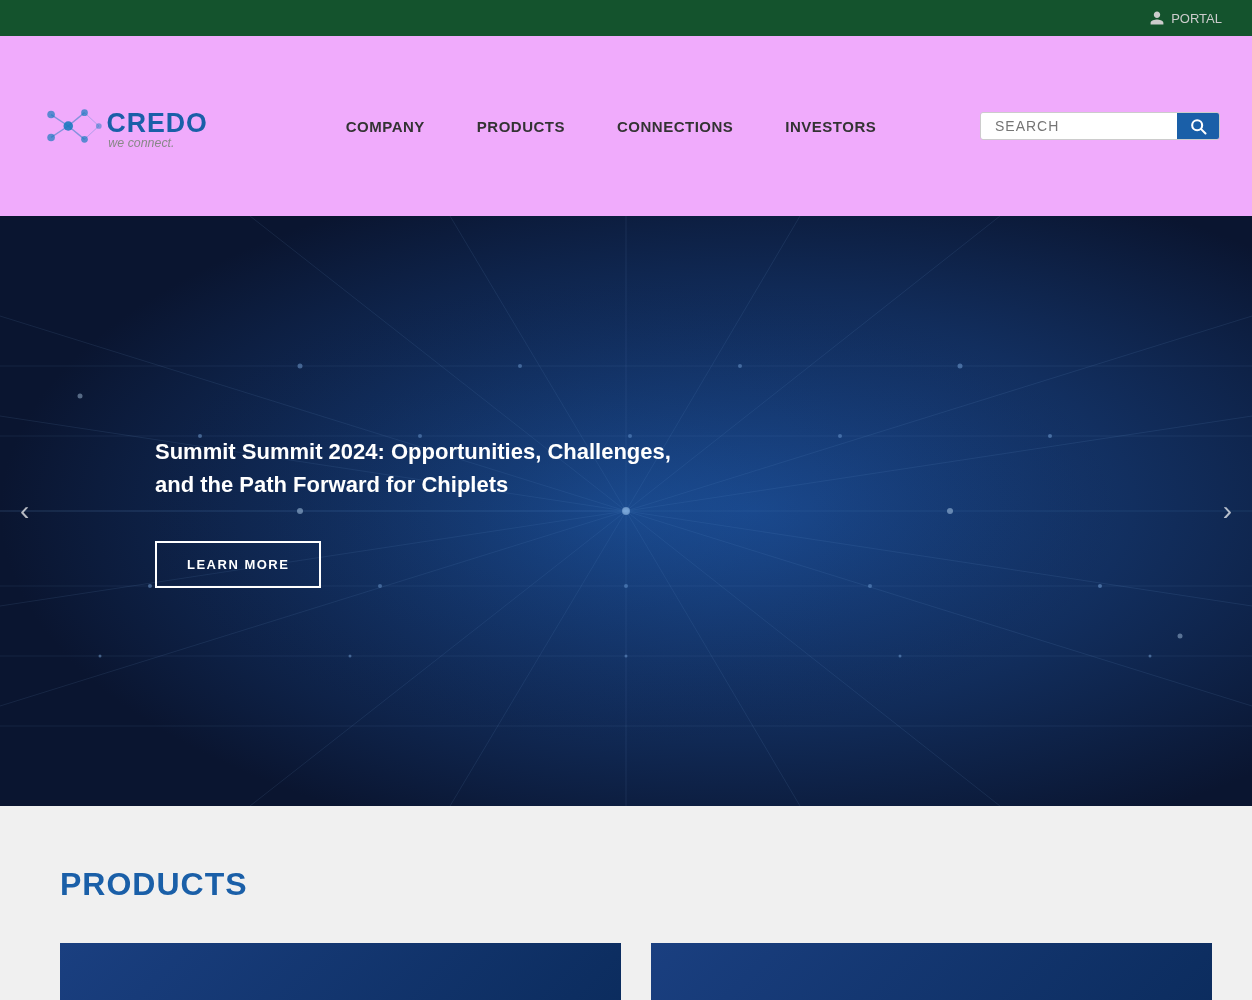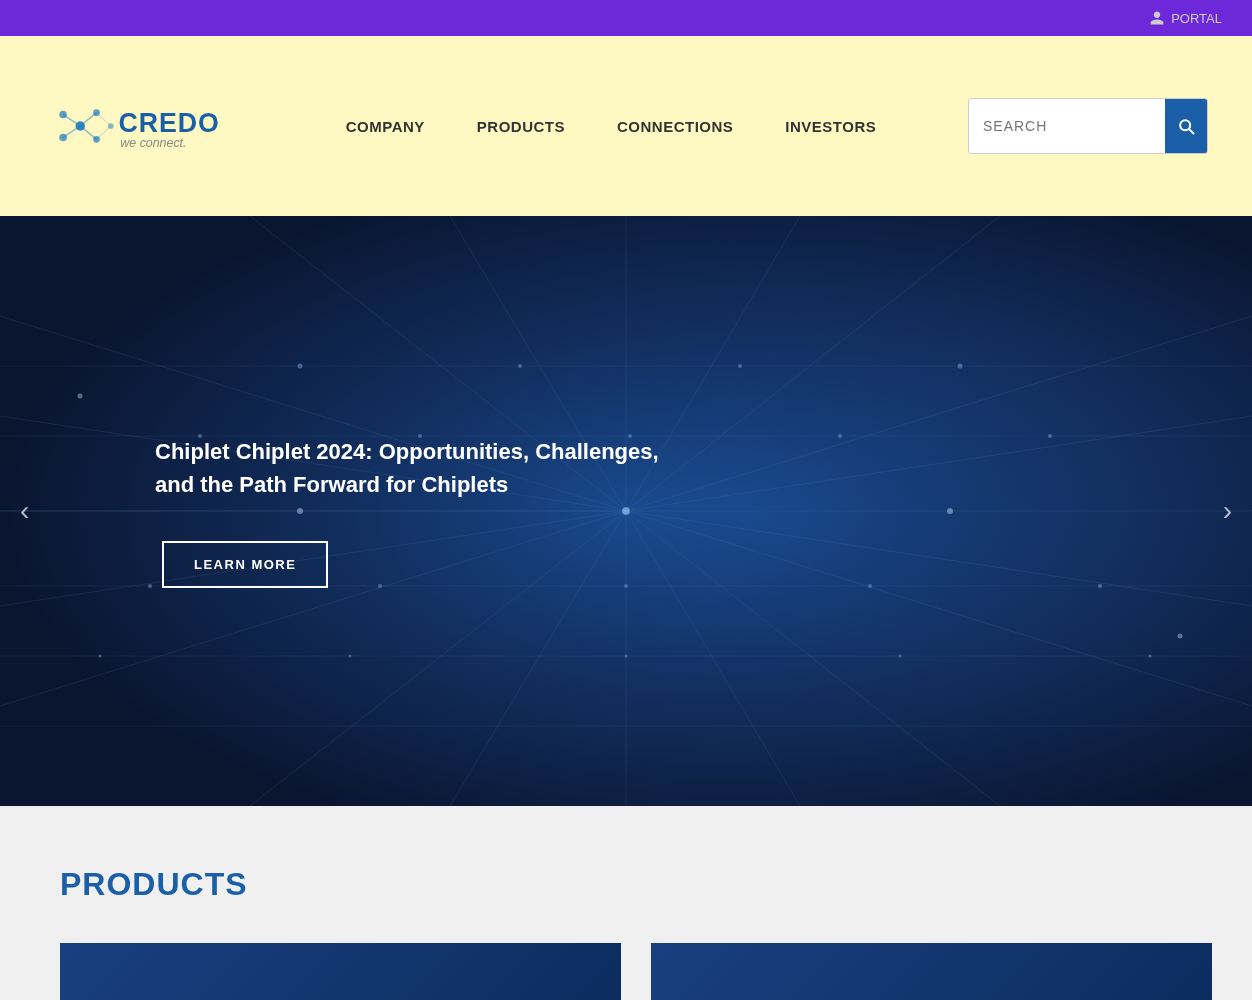--- a/index.html
+++ b/index.html
@@ -1,42 +1,42 @@
 <!DOCTYPE html>
 <html><head>
   <meta charset="utf-8">
   <style>
     * { margin: 0; padding: 0; box-sizing: border-box; }
     body { font-family: Arial, sans-serif; background: #f0f0f0; width: 1252px; }
 
     
     .top-bar {
-      background: #6d28d9;
+      background: #14532d;
       height: 36px;
       display: flex;
       align-items: center;
       justify-content: flex-end;
       padding-right: 30px;
     }
     .top-bar-portal {
       color: #ccc;
       font-size: 13px;
       display: flex;
       align-items: center;
       gap: 6px;
       cursor: pointer;
     }
 
     
     .header {
-      background: #fef9c3;
+      background: #f0abfc;
       height: 180px;
       display: flex;
       align-items: center;
-      padding: 0 44px;
+      padding: 0 32px;
       gap: 40px;
     }
     .logo-area {
       display: flex;
       flex-direction: column;
       align-items: flex-start;
       min-width: 200px;
     }
     .logo-svg {
       width: 210px;
@@ -57,21 +57,21 @@
       cursor: pointer;
       text-transform: uppercase;
     }
 
     .search-area {
       display: flex;
       align-items: center;
       border: 1px solid #ccc;
       border-radius: 3px;
       overflow: hidden;
-      height: 56px;
+      height: 28px;
       width: 240px;
     }
     .search-input {
       border: none;
       outline: none;
       padding: 0 14px;
       font-size: 14px;
       width: 196px;
       height: 100%;
       color: #999;
@@ -135,21 +135,20 @@
       display: inline-block;
       border: 2px solid #fff;
       color: #fff;
       background: transparent;
       padding: 14px 30px;
       font-size: 13px;
       font-weight: 700;
       letter-spacing: 1.5px;
       text-transform: uppercase;
       cursor: pointer;
-      margin-left: 7px;
     }
 
     
     .carousel-arrow {
       position: absolute;
       top: 50%;
       transform: translateY(-50%);
       z-index: 3;
       background: transparent;
       border: none;
@@ -317,21 +316,21 @@
       <stop offset="100%" stop-color="#0a1530" stop-opacity="0"></stop>
     </radialGradient>
     <rect width="1252" height="590" fill="url(#bloom)"></rect>
   </svg>
 
   <button class="carousel-arrow carousel-arrow-left">
     <span>‹</span>
   </button>
 
   <div class="hero-content">
-    <div class="hero-description">Chiplet Chiplet 2024: Opportunities, Challenges, and the Path Forward for Chiplets</div>
+    <div class="hero-description">Summit Summit 2024: Opportunities, Challenges, and the Path Forward for Chiplets</div>
     <button class="hero-btn">LEARN MORE</button>
   </div>
 
   <button class="carousel-arrow carousel-arrow-right">
     <span>›</span>
   </button>
 </div>
 
 <div class="products-section">
   <div class="products-title">PRODUCTS</div>

